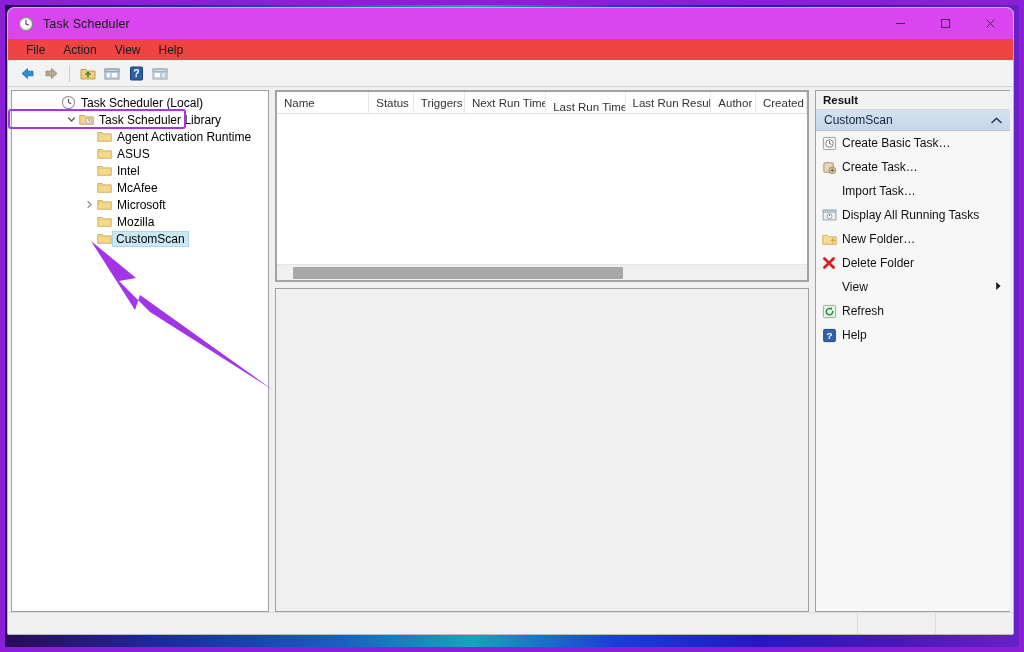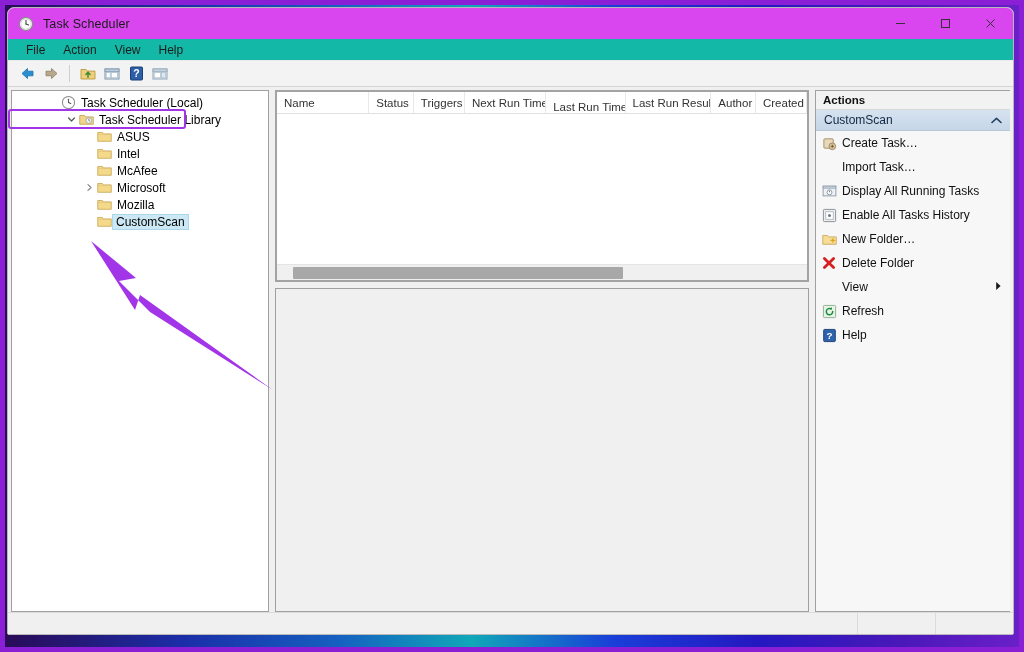--- a/index.html
+++ b/index.html
@@ -44,21 +44,21 @@
   }
   .wbtn {
     width: 45px; height: 31px; display:flex; align-items:center; justify-content:center;
     font-size: 11px; color:#333; cursor: default;
   }
   #wctrl { position:absolute; right:0; top:0; display:flex; }
 
   
   #menubar {
     height: 22px; flex: 0 0 22px;
-    background: #14b8a6;
+    background: #ef4444;
     display: flex; align-items: center; padding-left: 9px;
     border-bottom: 1px solid #eaeaea;
   }
   .menu-item {
     font-size: 12px; color: #1b1b1b; padding: 2px 9px; cursor: default;
   }
 
   
   #toolbar {
     height: 26px; flex: 0 0 26px;
@@ -304,20 +304,30 @@
             <span class="tw-label">Task Scheduler Library</span>
           </div>
           <div class="tree-row" style="padding-left: 42px;">
             <span class="tw-chev"></span>
             <span class="tw-icon" style="display: flex; align-items: center; justify-content: center;">
               <svg width="15" height="13" viewBox="0 0 16 13">
                 <path d="M.8 2.2 h5 l1.2 1.5 H15.2 V11.6 H.8 Z" fill="#f4d98b" stroke="#c9a955" stroke-width=".9" stroke-linejoin="round"></path>
                 <path d="M.8 4.3 H15.2" stroke="#e2c278" stroke-width=".7"></path>
               </svg>
             </span>
+            <span class="tw-label">Agent Activation Runtime</span>
+          </div>
+          <div class="tree-row" style="padding-left: 42px;">
+            <span class="tw-chev"></span>
+            <span class="tw-icon" style="display: flex; align-items: center; justify-content: center;">
+              <svg width="15" height="13" viewBox="0 0 16 13">
+                <path d="M.8 2.2 h5 l1.2 1.5 H15.2 V11.6 H.8 Z" fill="#f4d98b" stroke="#c9a955" stroke-width=".9" stroke-linejoin="round"></path>
+                <path d="M.8 4.3 H15.2" stroke="#e2c278" stroke-width=".7"></path>
+              </svg>
+            </span>
             <span class="tw-label">ASUS</span>
           </div>
           <div class="tree-row" style="padding-left: 42px;">
             <span class="tw-chev"></span>
             <span class="tw-icon" style="display: flex; align-items: center; justify-content: center;">
               <svg width="15" height="13" viewBox="0 0 16 13">
                 <path d="M.8 2.2 h5 l1.2 1.5 H15.2 V11.6 H.8 Z" fill="#f4d98b" stroke="#c9a955" stroke-width=".9" stroke-linejoin="round"></path>
                 <path d="M.8 4.3 H15.2" stroke="#e2c278" stroke-width=".7"></path>
               </svg>
             </span>
@@ -408,34 +418,45 @@
       </div>
 
       <div class="hsplit"></div>
 
       <div id="detail-pane"></div>
     </div>
 
     <div class="vsplit"></div>
 
     <div id="actions-pane">
-      <div id="actions-title">Actions</div>
+      <div id="actions-title">Result</div>
       <div id="actions-group-hdr">
         <span>CustomScan</span>
         <span class="grow"></span>
         <span>
           <svg width="11" height="7" viewBox="0 0 11 7">
               <path d="M1 5.5 L5.5 1.3 L10 5.5" fill="none" stroke="#24415f" stroke-width="1.6" stroke-linecap="round" stroke-linejoin="round"></path>
             </svg>
         </span>
       </div>
       <div id="actions-list">
           <div class="act-row">
             <span class="act-ico" style="display: flex; align-items: center; justify-content: center;">
               <svg width="15" height="15" viewBox="0 0 16 16">
+                <rect x="1.5" y="1.5" width="13" height="13" fill="#f2f2f2" stroke="#9a9a9a" stroke-width="1" rx="1"></rect>
+                <circle cx="8" cy="8" r="4" fill="#fff" stroke="#7a7a7a" stroke-width="1"></circle>
+                <line x1="8" y1="8" x2="8" y2="5.3" stroke="#555" stroke-width="1"></line>
+                <line x1="8" y1="8" x2="10" y2="8.9" stroke="#555" stroke-width="1"></line>
+              </svg>
+            </span>
+            <span>Create Basic Task…</span>
+          </div>
+          <div class="act-row">
+            <span class="act-ico" style="display: flex; align-items: center; justify-content: center;">
+              <svg width="15" height="15" viewBox="0 0 16 16">
                 <rect x="2" y="3" width="10" height="10" fill="#e8d9b8" stroke="#a38f66" stroke-width="1" rx="1"></rect>
                 <circle cx="11" cy="11" r="3.6" fill="#d8c49a" stroke="#9a8460" stroke-width=".9"></circle>
                 <path d="M9.3 11 h3.4 M11 9.3 v3.4" stroke="#6c5b3c" stroke-width="1"></path>
               </svg>
             </span>
             <span>Create Task…</span>
           </div>
           <div class="act-row">
             <span class="act-ico" style="display: flex; align-items: center; justify-content: center;"></span>
             <span>Import Task…</span>
@@ -443,30 +464,20 @@
           <div class="act-row">
             <span class="act-ico" style="display: flex; align-items: center; justify-content: center;">
               <svg width="15" height="14" viewBox="0 0 16 14">
                 <rect x="1.2" y="1.8" width="13.6" height="10.4" fill="#eef2f6" stroke="#8d9aa8" stroke-width="1"></rect>
                 <rect x="1.2" y="1.8" width="13.6" height="2.2" fill="#c4d2de" stroke="#8d9aa8" stroke-width=".7"></rect>
                 <circle cx="8" cy="8.4" r="2.6" fill="#fff" stroke="#7e8b99" stroke-width=".9"></circle>
                 <line x1="8" y1="8.4" x2="8" y2="6.7" stroke="#55626e" stroke-width=".9"></line>
               </svg>
             </span>
             <span>Display All Running Tasks</span>
-          </div>
-          <div class="act-row">
-            <span class="act-ico" style="display: flex; align-items: center; justify-content: center;">
-              <svg width="15" height="15" viewBox="0 0 16 16">
-                <rect x="1.5" y="1.5" width="13" height="13" fill="#eceff3" stroke="#8d8d8d" stroke-width="1" rx="1"></rect>
-                <rect x="4" y="4" width="8" height="8" fill="#fff" stroke="#9fa9b4" stroke-width=".8"></rect>
-                <circle cx="8" cy="8" r="1.6" fill="#6f7b88"></circle>
-              </svg>
-            </span>
-            <span>Enable All Tasks History</span>
           </div>
           <div class="act-row">
             <span class="act-ico" style="display: flex; align-items: center; justify-content: center;">
               <svg width="15" height="13" viewBox="0 0 16 13">
                 <path d="M.8 2.2 h5 l1.2 1.5 H15.2 V11.6 H.8 Z" fill="#f6dc94" stroke="#c7a75a" stroke-width=".9" stroke-linejoin="round"></path>
                 <path d="M9.6 7.4 h4 M11.6 5.4 v4" stroke="#e0a020" stroke-width="1.2" stroke-linecap="round"></path>
               </svg>
             </span>
             <span>New Folder…</span>
           </div>

